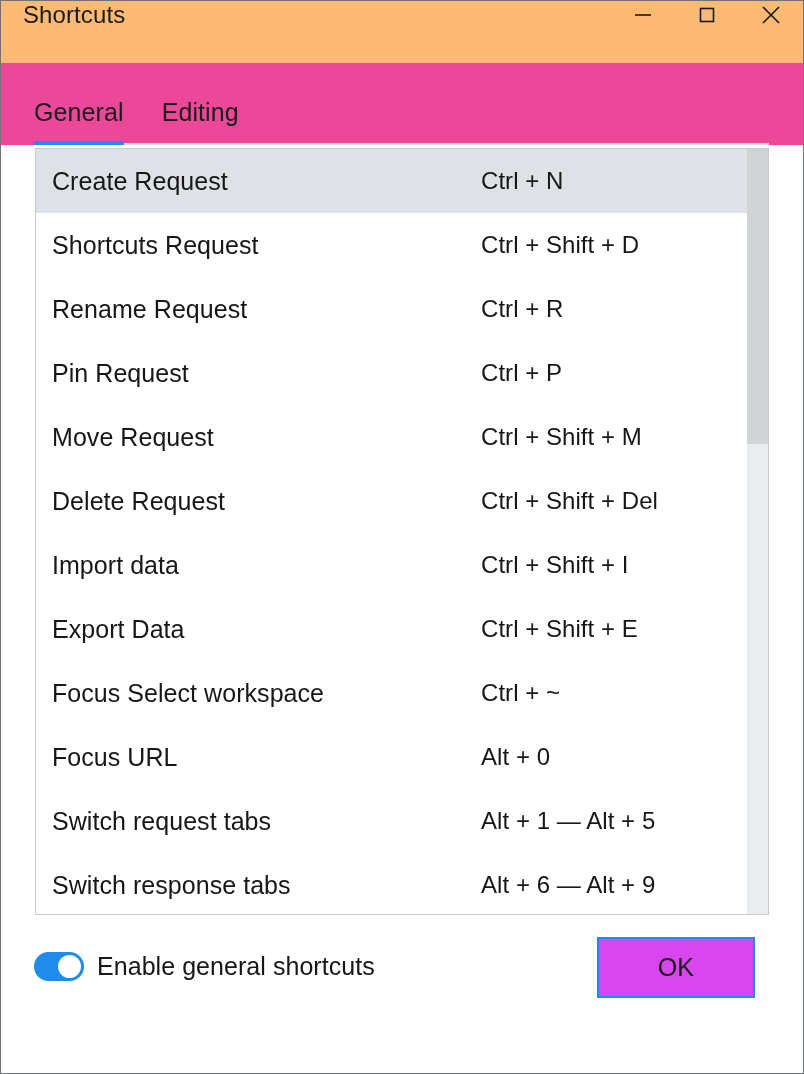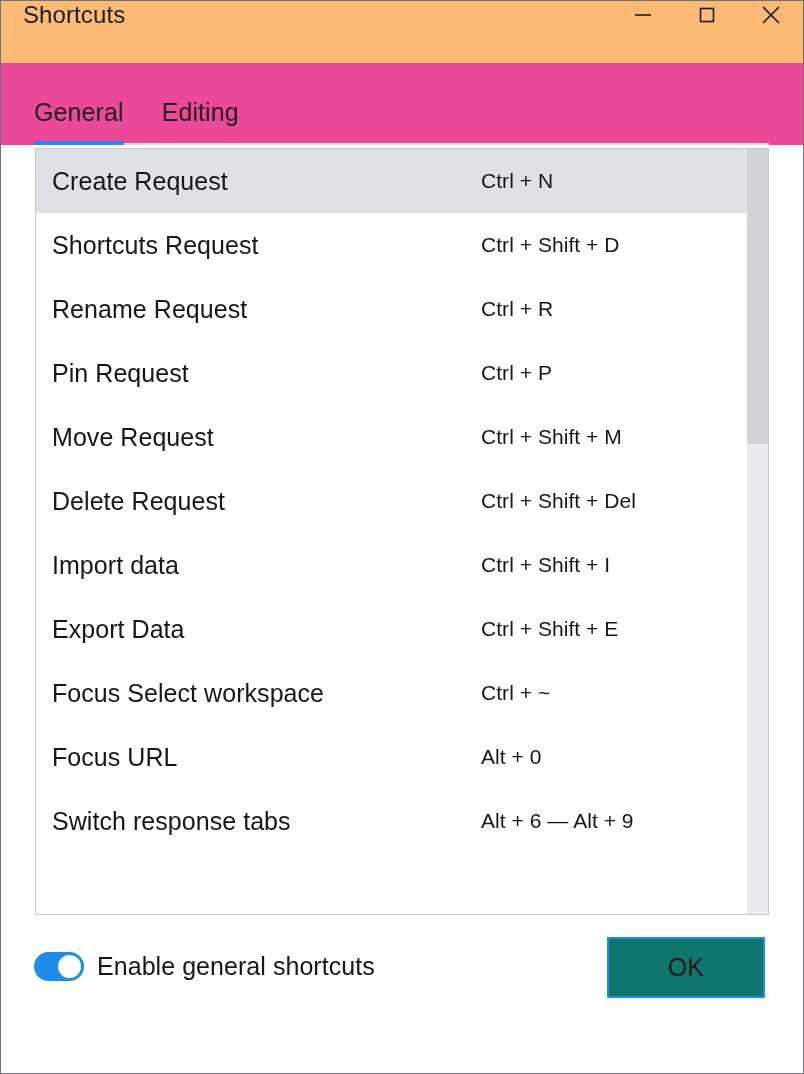--- a/index.html
+++ b/index.html
@@ -124,21 +124,21 @@
   }
   .row.selected { background: #dee2e6; }
   .row .cmd {
     flex: 0 0 429px;
     font-size: 25px;
     color: #171717;
     white-space: nowrap;
     letter-spacing: 0.05px;
   }
   .row .keys {
-    font-size: 21px;
+    font-size: 24px;
     color: #171717;
     white-space: nowrap;
     letter-spacing: 0.05px;
   }
 
   
   .scrollbar {
     position: absolute;
     top: 0;
     right: 0;
@@ -187,27 +187,27 @@
   }
   .toggle-label {
     margin-left: 13px;
     font-size: 25px;
     color: #171717;
     white-space: nowrap;
     letter-spacing: 0.05px;
   }
   .ok-button {
     position: absolute;
-    right: 38px;
+    right: 48px;
     top: 22px;
     width: 158px;
     height: 61px;
     box-sizing: border-box;
     border: 2px solid #1f8ceb;
-    background: #0f766e;
+    background: #d946ef;
     display: flex;
     align-items: center;
     justify-content: center;
     font-size: 25px;
     color: #171717;
     letter-spacing: 0.1px;
   }
 </style>
 </head>
 <body>
@@ -281,20 +281,24 @@
       </div>
       <div class="row">
         <div class="cmd">Focus Select workspace</div>
         <div class="keys">Ctrl + ~</div>
       </div>
       <div class="row">
         <div class="cmd">Focus URL</div>
         <div class="keys">Alt + 0</div>
       </div>
       <div class="row">
+        <div class="cmd">Switch request tabs</div>
+        <div class="keys">Alt + 1 — Alt + 5</div>
+      </div>
+      <div class="row">
         <div class="cmd">Switch response tabs</div>
         <div class="keys">Alt + 6 — Alt + 9</div>
       </div>
 
     </div>
 
     <div class="scrollbar">
       <div class="scroll-thumb"></div>
     </div>
   </div>

